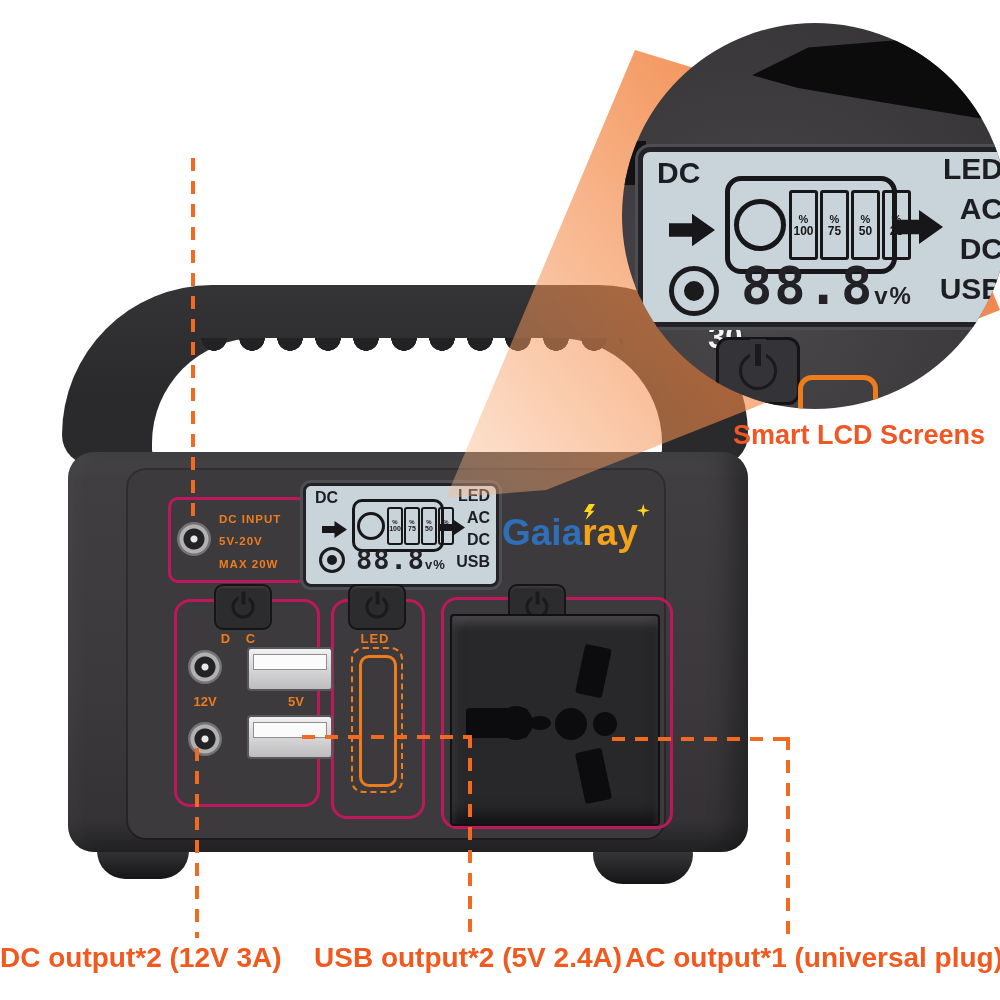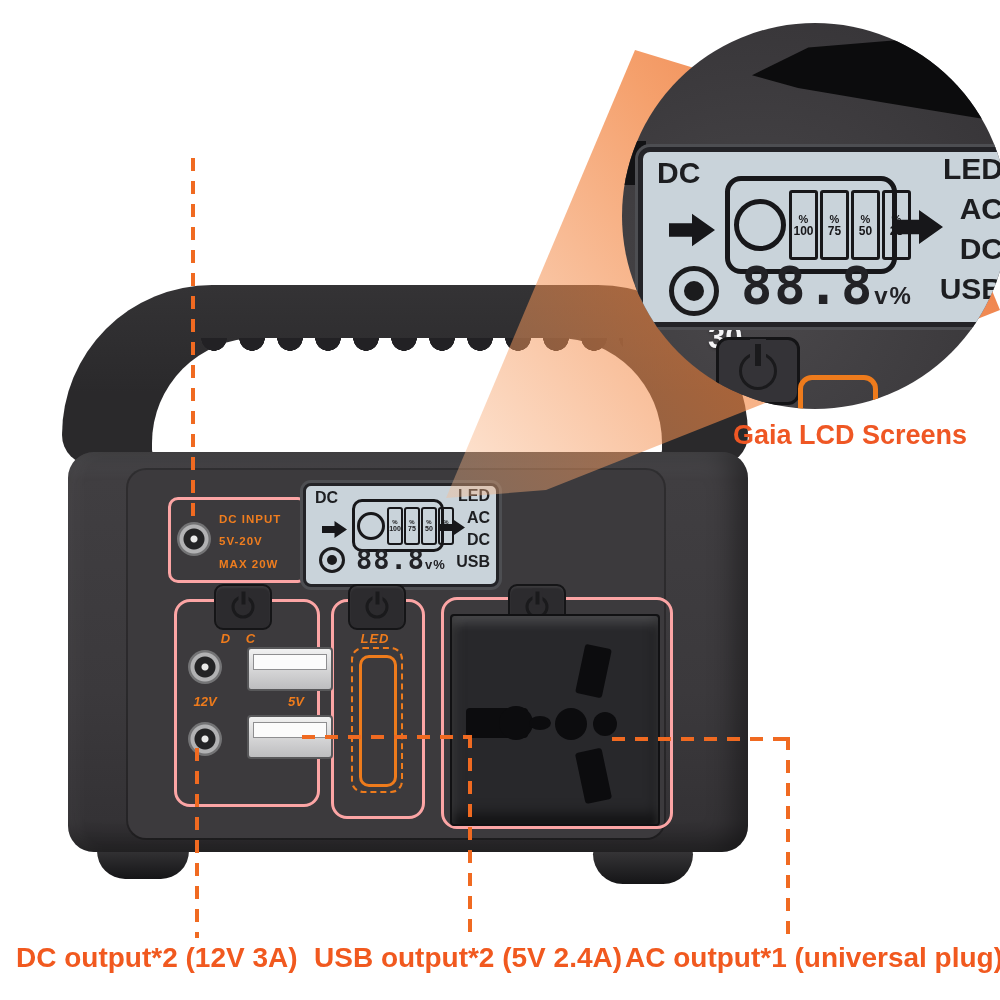--- a/index.html
+++ b/index.html
@@ -65,23 +65,23 @@
   .pwr { position:absolute; left:50%; top:50%; transform:translate(-50%,-50%);
     border-radius:50%; border:3px solid #1a1a1c; }
   .pwr::before { content:""; position:absolute; left:50%; transform:translateX(-50%);
     background:#1a1a1c; }
   .pwr.sm { width:17px; height:17px; }
   .pwr.sm::before { width:4px; height:13px; top:-7px; box-shadow:0 0 0 3px #2c2b2e; }
   .pwr.lg { width:32px; height:32px; }
   .pwr.lg::before { width:6px; height:22px; top:-11px; box-shadow:0 0 0 5px #343337; }
 
   
-  .opanel { position:absolute; border:3px solid #fca5a5; border-radius:16px; z-index:2;text-decoration:underline; }
+  .opanel { position:absolute; border:3px solid #be185d; border-radius:16px; z-index:2;text-decoration:underline; }
   .olabel { position:absolute; color:#ee7b1c; font-weight:bold; font-size:13px; z-index:2;
-    text-align:center;font-style:italic; }
+    text-align:center; }
 
   
   .jack { position:absolute; width:34px; height:34px; border-radius:50%; z-index:2;
     background:radial-gradient(circle at 50% 50%, #e9e9e9 0 3px, #232325 4px 10px,
                #b1b1b3 11px 14px, #737375 15px); }
   .usb { position:absolute; width:82px; height:40px; border-radius:4px; z-index:2;
     background:linear-gradient(180deg,#f1f1f1,#bdbdbf); border:2px solid #58585a; }
   .usb::after { content:""; position:absolute; left:4px; right:4px; top:5px; height:14px;
     background:#fbfbfb; border:1px solid #8e8e90; }
 
@@ -172,20 +172,25 @@
         </div>
       </div>
     </div>
     <div class="arr" style="left:134px; top:32px; width:25px; height:19px;"></div>
     <div class="rec" style="left:13px; top:61px; width:20px; height:20px;"></div>
     <div class="digits" style="left:50px; top:60px; font-size:27px; letter-spacing:1px;">
       <span>88.8</span><span class="unit" style="font-size:13px;">v%</span>
     </div>
   </div>
 
+  <div class="brand">
+    <span class="b1">Gaia</span><span class="b2">ray</span>
+    <span class="bolt"></span>
+    <span class="sparkle"></span>
+  </div>
 
   <div class="opanel" style="left:174px; top:599px; width:140px; height:202px;"></div>
   <div class="opanel" style="left:331px; top:599px; width:88px; height:214px;"></div>
   <div class="opanel" style="left:441px; top:597px; width:226px; height:226px;"></div>
 
   <div class="pbtn" style="left:214px; top:584px; width:54px; height:42px;">
     <span class="pwr sm"></span>
   </div>
   <div class="pbtn" style="left:348px; top:584px; width:54px; height:42px;">
     <span class="pwr sm"></span>
@@ -273,18 +278,18 @@
     <div class="ofrag2"></div>
   </div>
 
   <div class="vdash" style="left:191px; top:158px; height:364px; z-index:5;"></div>
   <div class="vdash" style="left:195px; top:748px; height:190px; z-index:5;"></div>
   <div class="hdash" style="left:302px; top:735px; width:168px; z-index:5;"></div>
   <div class="vdash" style="left:468px; top:735px; height:203px; z-index:5;"></div>
   <div class="hdash" style="left:612px; top:737px; width:176px; z-index:5;"></div>
   <div class="vdash" style="left:786px; top:737px; height:203px; z-index:5;"></div>
 
-  <div class="note" style="left:733px; top:420px; font-size:27px; z-index:5; color:#ef5724;">Gaia LCD Screens</div>
-  <div class="note" style="left:16px; top:942px; font-size:28px; z-index:5;">DC output*2 (12V 3A)</div>
+  <div class="note" style="left:733px; top:420px; font-size:27px; z-index:5; color:#ef5724;">Smart LCD Screens</div>
+  <div class="note" style="left:0; top:942px; font-size:28px; z-index:5;">DC output*2 (12V 3A)</div>
   <div class="note" style="left:314px; top:942px; font-size:28px; z-index:5;">USB output*2 (5V 2.4A)</div>
   <div class="note" style="left:625px; top:942px; font-size:28px; z-index:5;">AC output*1 (universal plug)</div>
 
 </div>
 
 </body></html>

